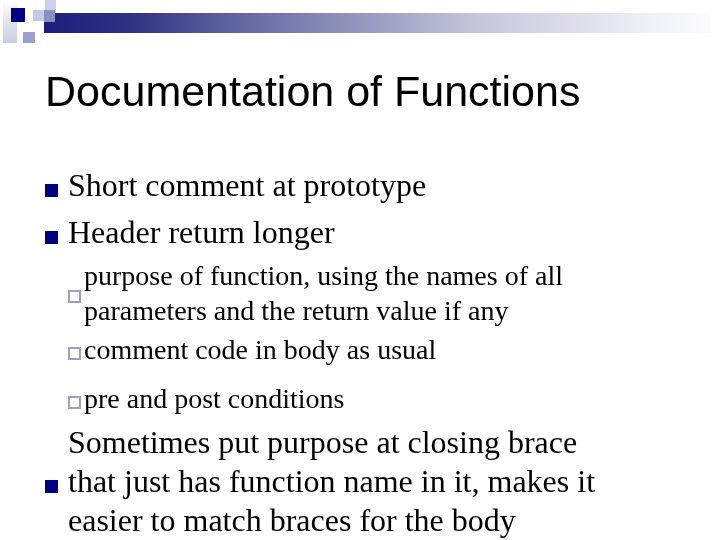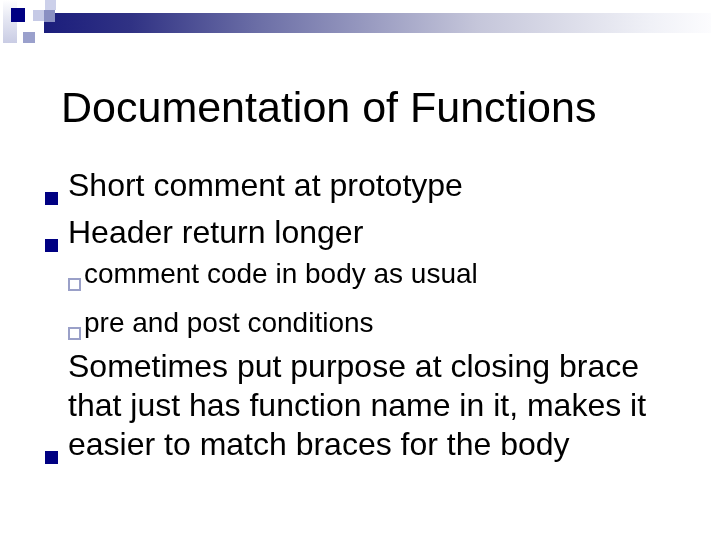--- a/index.html
+++ b/index.html
@@ -33,32 +33,32 @@
   .sq-navy   { left: 11px; top: 8px;  width: 14px; height: 14px; background: #000082; }
   .sq-pale   { left: 45px; top: 0;    width: 11px; height: 10px; background: #ccd0ea; }
   .sq-light  { left: 33px; top: 10px; width: 11px; height: 11px; background: #c6cae6; }
   .sq-slate  { left: 44px; top: 10px; width: 11px; height: 12px; background: #8a90c2; }
   .sq-lav    { left: 23px; top: 32px; width: 12px; height: 11px; background: #9aa0cc; }
 
   
   .title {
     position: absolute;
     left: 45px; top: 70px; right: 20px;
-    margin: 16px;
+    margin: 0;
     font-size: 43px;
     line-height: 43px;
     font-weight: 400;
     color: #000000;
     letter-spacing: 0;
     white-space: nowrap;
   }
 
   
   .content { position: absolute; left: 45px; top: 166px; width: 630px; }
-  .item { display: flex; align-items: flex-end; }
+  .item { display: flex; align-items: center; font-family: Liberation Serif, serif; }
   .item .txt { white-space: pre-line; }
 
   .l1 { font-size: 32px; line-height: 39px; }
   .l2 { font-size: 28px; line-height: 35px; margin-left: 23px; }
 
   .bullet { flex: 0 0 auto; display: block; }
   .b1 {
     width: 13px; height: 13px;
     margin: 10px 10px 0 0;
     background: #000082;
@@ -98,20 +98,25 @@
     <div class="item l1">
       <span class="bullet b1"></span>
       <span class="txt">Short comment at prototype</span>
     </div>
 
     <div class="item l1 m8">
       <span class="bullet b1"></span>
       <span class="txt">Header return longer</span>
     </div>
 
+    <div class="item l2 m6">
+      <span class="bullet b2"></span>
+      <span class="txt">purpose of function, using the names of all
+parameters and the return value if any</span>
+    </div>
 
     <div class="item l2 m4">
       <span class="bullet b2"></span>
       <span class="txt">comment code in body as usual</span>
     </div>
 
     <div class="item l2 m5">
       <span class="bullet b2"></span>
       <span class="txt">pre and post conditions</span>
     </div>

